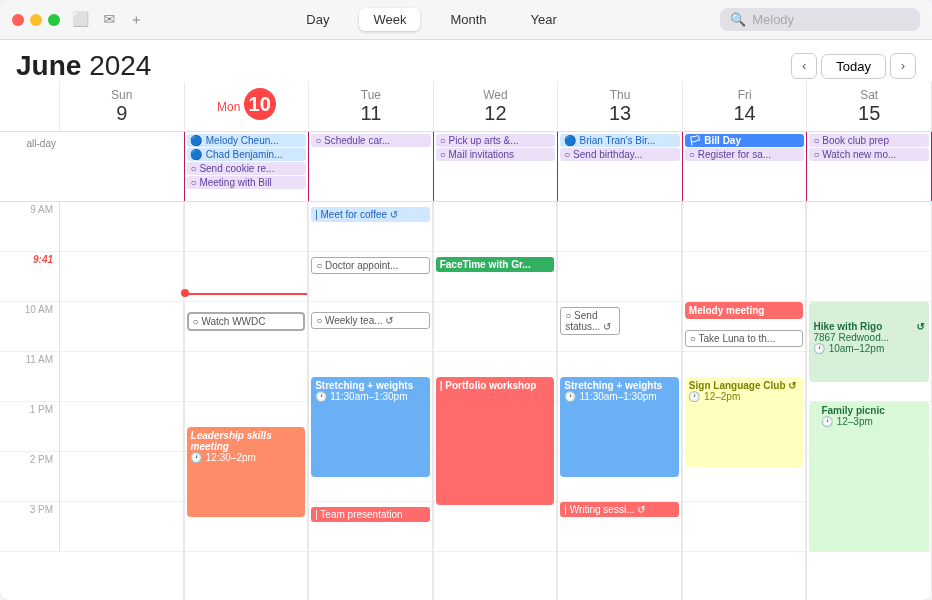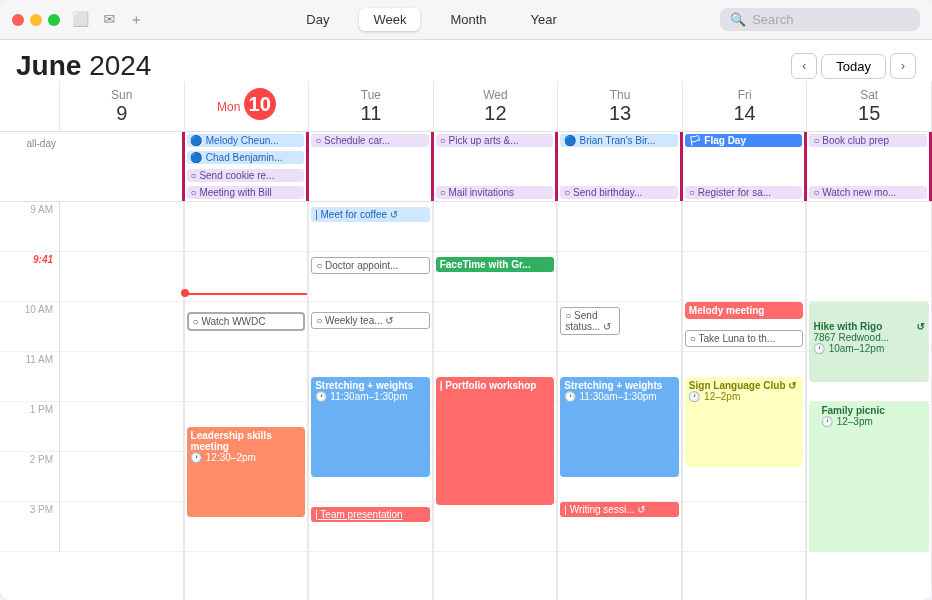--- a/index.html
+++ b/index.html
@@ -24,21 +24,21 @@
     .today-btn { padding: 4px 14px; border: 1px solid #ccc; border-radius: 6px; background: #fff; font-size: 13px; cursor: pointer; }
     .arrow-btn { width: 26px; height: 26px; border: 1px solid #ccc; border-radius: 6px; background: #fff; display: flex; align-items: center; justify-content: center; cursor: pointer; font-size: 12px; color: #555; }
     .calendar-grid { flex: 1; display: flex; flex-direction: column; overflow: hidden; }
     .day-headers { display: grid; grid-template-columns: 60px repeat(7, 1fr); border-bottom: 1px solid #e0e0e0; flex-shrink: 0; }
     .day-header { text-align: center; padding: 6px 4px; font-size: 12px; color: #888; border-right: 1px solid #e8e8e8; }
     .day-header .day-num { font-size: 20px; font-weight: 300; color: #333; display: block; }
     .day-header.today .day-num { background: #f44; color: #fff; border-radius: 50%; width: 32px; height: 32px; display: inline-flex; align-items: center; justify-content: center; font-weight: 600; }
     .day-header.today { color: #f44; }
     .allday-row { display: grid; grid-template-columns: 60px repeat(7, 1fr); border-bottom: 1px solid #e0e0e0; flex-shrink: 0; min-height: 70px; }
     .allday-label { font-size: 10px; color: #888; padding: 6px 4px; text-align: right; }
-    .allday-cell { border-right: 3px solid #be185d; padding: 2px 2px; display: flex; flex-direction: column; gap: 1px; justify-content: space-between; }
+    .allday-cell { border-right: 1px solid #be185d; padding: 2px 2px; display: flex; flex-direction: column; gap: 1px; }
     .allday-event { border-radius: 3px; padding: 1px 4px; font-size: 10px; white-space: nowrap; overflow: hidden; text-overflow: ellipsis; }
     .evt-blue { background: #d0e8ff; color: #2060c0; }
     .evt-purple { background: #ece0f8; color: #6040a0; }
     .evt-flag { background: #4488ff; color: #fff; border-radius: 3px; padding: 1px 4px; font-size: 10px; font-weight: 600; }
     .grid-slot { height: 50px; border-bottom: 1px solid #f0f0f0; border-right: 1px solid #e8e8e8; position: relative; }
     .grid-slot.time-label { display: flex; align-items: flex-start; justify-content: flex-end; padding-right: 6px; padding-top: 2px; font-size: 10px; color: #aaa; border-right: 1px solid #e0e0e0; }
     .scroll-area { flex: 1; overflow-y: auto; }
   </style>
 </head>
 <body>
@@ -57,21 +57,21 @@
       <span>＋</span>
     </div>
     <div class="titlebar-nav">
       <button class="nav-btn">Day</button>
       <button class="nav-btn active">Week</button>
       <button class="nav-btn">Month</button>
       <button class="nav-btn">Year</button>
     </div>
     <div class="search-box">
       <span>🔍</span>
-      <span style="color:#aaa;font-size:13px;">Search</span>
+      <span style="color:#aaa;font-size:13px;">Melody</span>
     </div>
   </div>
 
   <div class="header">
     <div class="month-title">
       <strong>June</strong>
       <span>2024</span>
     </div>
     <div class="nav-arrows">
       <div class="arrow-btn">‹</div>
@@ -141,21 +141,21 @@
         <div class="allday-event evt-purple">○ Pick up arts &amp;...</div>
         <div class="allday-event evt-purple">○ Mail invitations</div>
       </div>
 
       <div class="allday-cell">
         <div class="allday-event evt-blue">🔵 Brian Tran's Bir...</div>
         <div class="allday-event evt-purple">○ Send birthday...</div>
       </div>
 
       <div class="allday-cell">
-        <div class="allday-event evt-flag">🏳 Flag Day</div>
+        <div class="allday-event evt-flag">🏳 Bill Day</div>
         <div class="allday-event evt-purple">○ Register for sa...</div>
       </div>
 
       <div class="allday-cell">
         <div class="allday-event evt-purple">○ Book club prep</div>
         <div class="allday-event evt-purple">○ Watch new mo...</div>
       </div>
     </div>
 
     <div class="scroll-area">
@@ -195,21 +195,21 @@
           <div class="grid-slot">
 
             <div style="position:absolute;top:10px;left:2px;right:2px;background:#fff;border:2px solid #aaa;border-radius:4px;padding:2px 4px;font-size:10px;color:#555;z-index:2;">
               ○ Watch WWDC
             </div>
           </div>
           <div class="grid-slot"></div>
 
           <div class="grid-slot">
             <div style="position:absolute;top:25px;left:2px;right:2px;height:90px;background:#ff8c69;border-radius:4px;padding:3px 4px;font-size:10px;color:#fff;z-index:2;">
-              <div style="font-weight:600;">Leadership skills meeting</div>
+              <div style="font-weight:600;font-style:italic;">Leadership skills meeting</div>
               <div>🕐 12:30–2pm</div>
             </div>
           </div>
           <div class="grid-slot"></div>
           <div class="grid-slot">
 
             <div style="position:absolute;top:0;left:2px;right:2px;background:#ffffd0;border-radius:3px;padding:2px 4px;font-size:10px;color:#808000;">Singing group ↺</div>
           </div>
           <div class="grid-slot"></div>
 
@@ -232,21 +232,21 @@
 
             <div style="position:absolute;top:25px;left:2px;right:2px;height:100px;background:#6ab0f5;border-radius:4px;padding:3px 4px;font-size:10px;color:#fff;z-index:2;">
               <div style="font-weight:600;">Stretching + weights</div>
               <div>🕐 11:30am–1:30pm</div>
             </div>
           </div>
           <div class="grid-slot"></div>
           <div class="grid-slot"></div>
           <div class="grid-slot">
 
-            <div style="position:absolute;top:5px;left:2px;right:2px;background:#ff6b6b;border-radius:3px;padding:2px 4px;font-size:10px;color:#fff;text-decoration:underline;">| Team presentation</div>
+            <div style="position:absolute;top:5px;left:2px;right:2px;background:#ff6b6b;border-radius:3px;padding:2px 4px;font-size:10px;color:#fff;">| Team presentation</div>
           </div>
           <div class="grid-slot"></div>
 
         </div>
 
         <div style="position:relative; border-right:1px solid #e8e8e8;">
           <div class="grid-slot"></div>
           <div class="grid-slot">
 
             <div style="position:absolute;top:5px;left:2px;right:2px;background:#30b060;border-radius:3px;padding:2px 4px;font-size:10px;color:#fff;font-weight:600;">FaceTime with Gr...</div>

